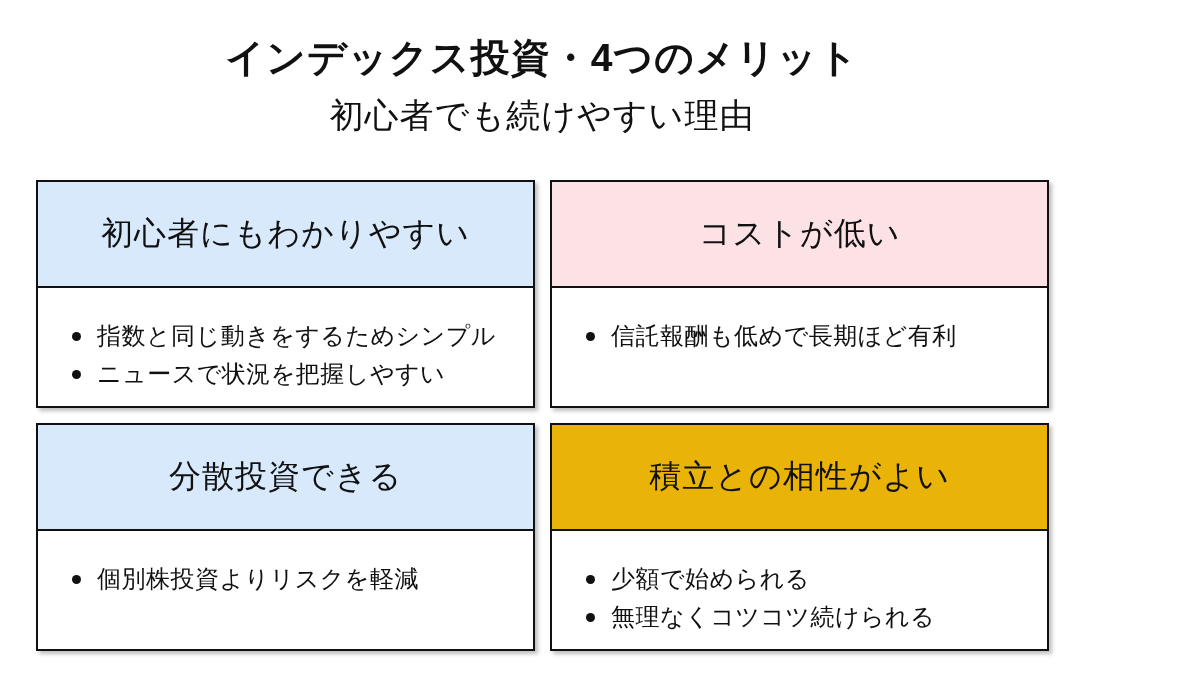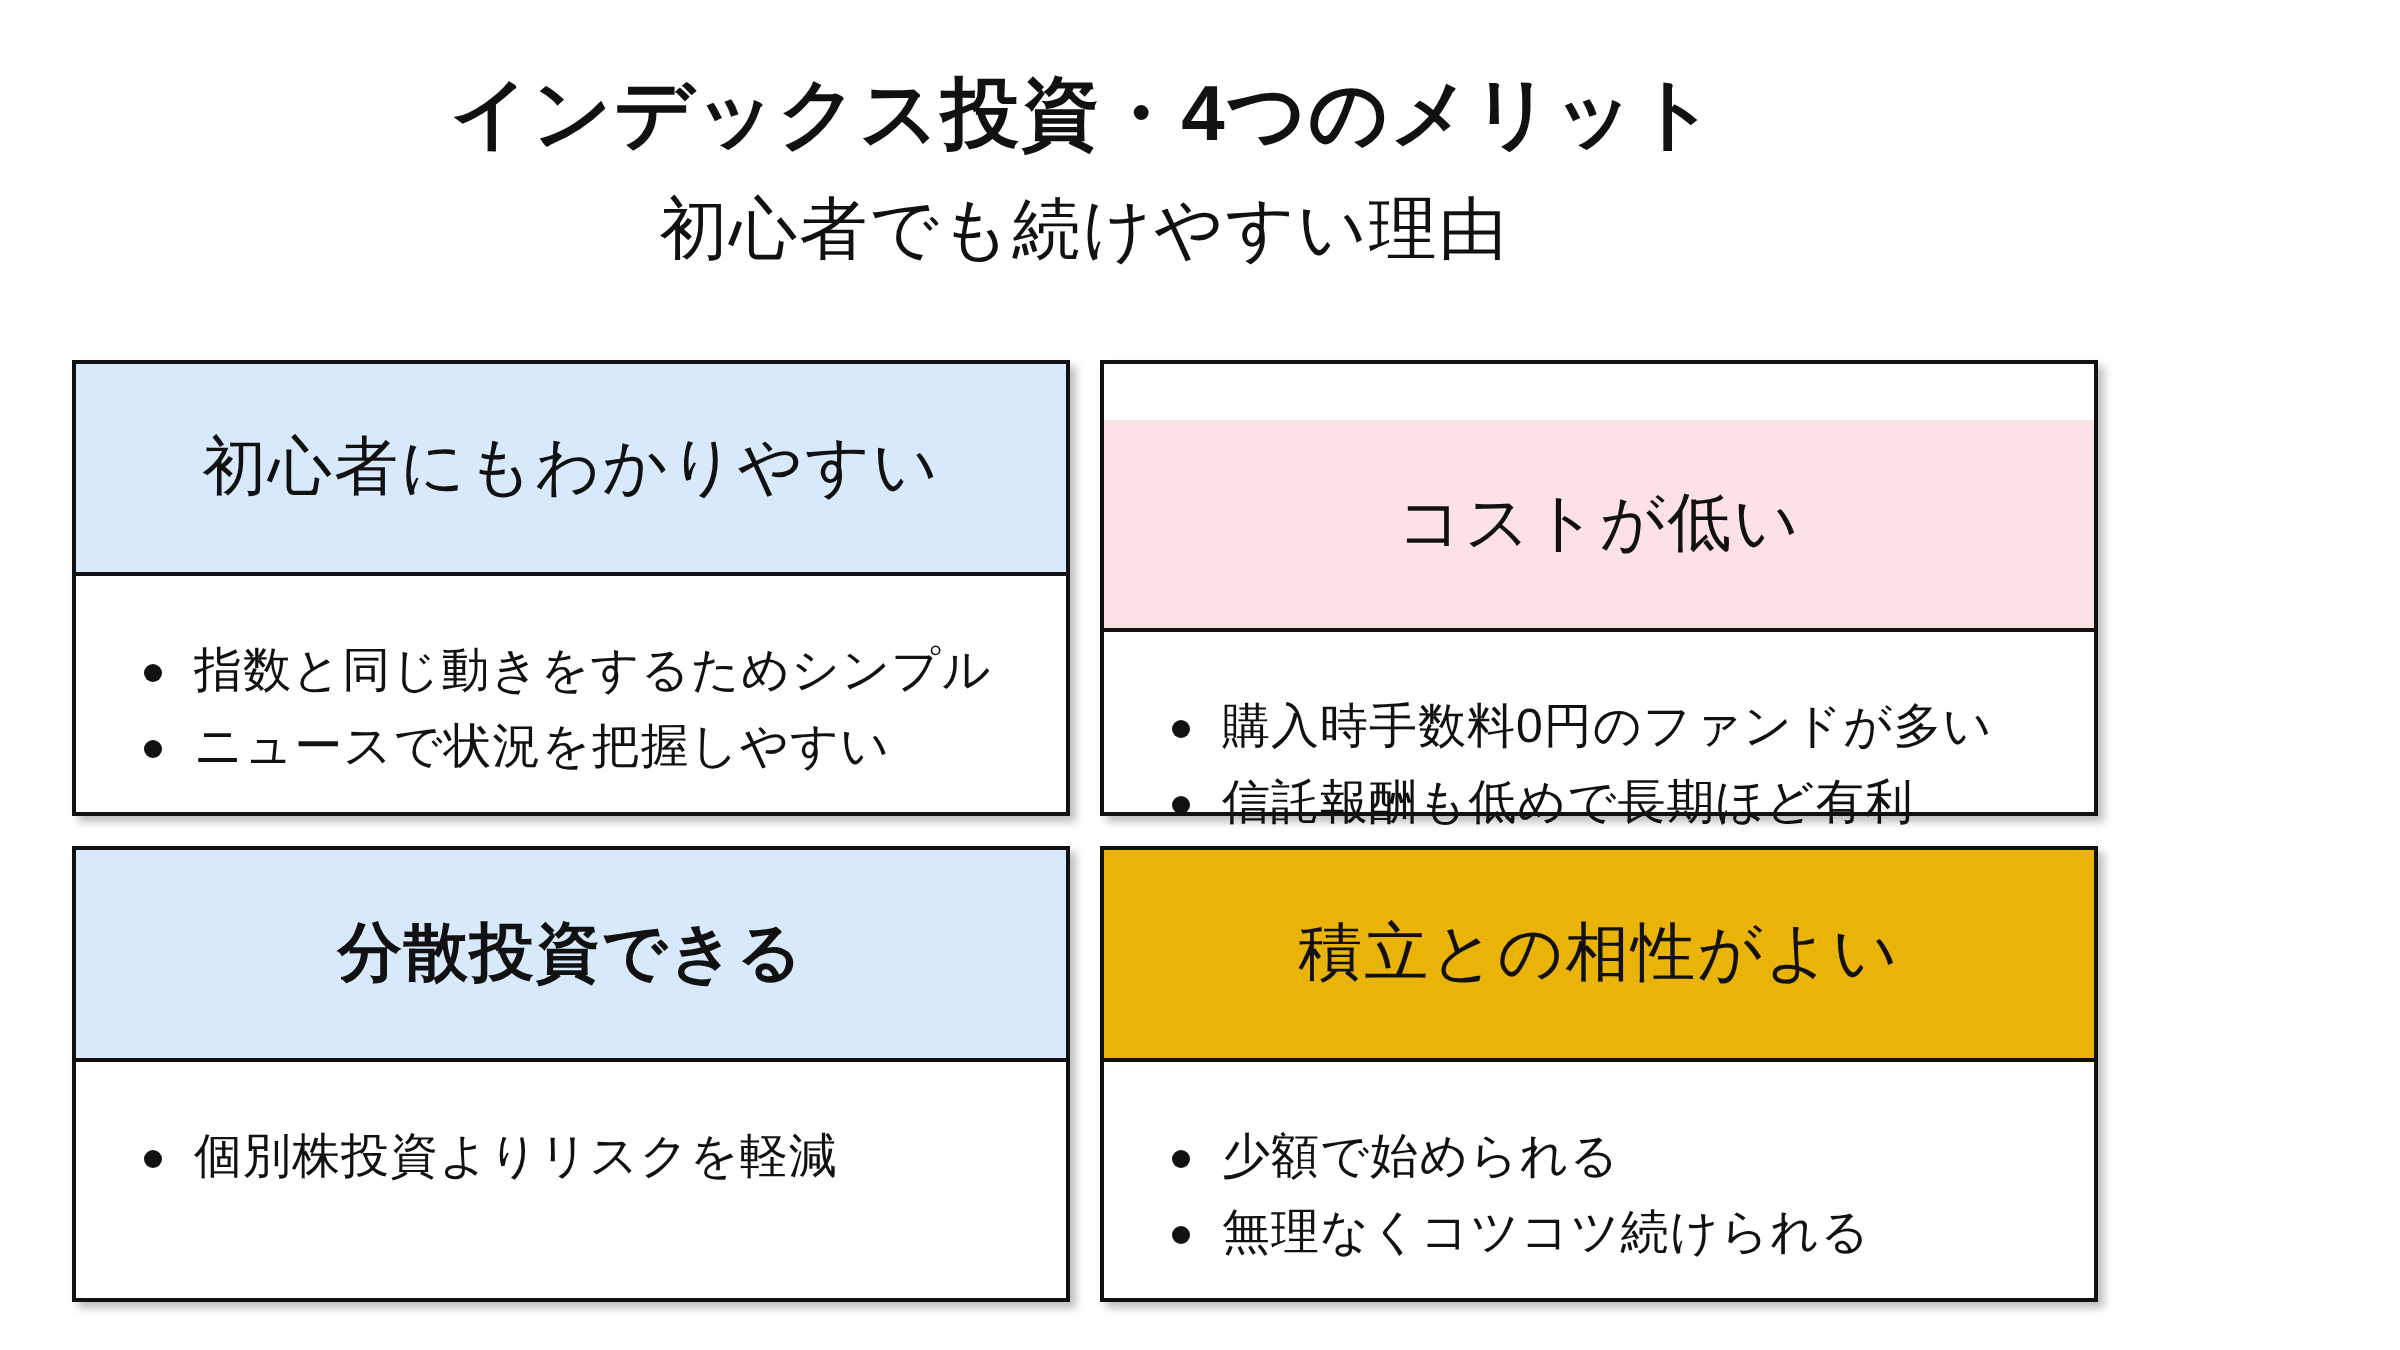--- a/index.html
+++ b/index.html
@@ -97,31 +97,30 @@
       <div class="card-header" style="background: rgb(215, 233, 251);">初心者にもわかりやすい</div>
       <div class="card-body">
         <ul class="bullet-list">
           <li>指数と同じ動きをするためシンプル</li>
           <li>ニュースで状況を把握しやすい</li>
         </ul>
       </div>
     </div>
 
     <div class="card">
-      <div class="card-header" style="background: rgb(253, 226, 229); margin-top: 28px;">コストが低い</div>
+      <div class="card-header" style="background: rgb(253, 226, 229);">コストが低い</div>
       <div class="card-body">
         <ul class="bullet-list">
-          <li>購入時手数料0円のファンドが多い</li>
           <li>信託報酬も低めで長期ほど有利</li>
         </ul>
       </div>
     </div>
 
     <div class="card">
-      <div class="card-header" style="background: rgb(215, 233, 251); font-weight: bold;">分散投資できる</div>
+      <div class="card-header" style="background: rgb(215, 233, 251);">分散投資できる</div>
       <div class="card-body">
         <ul class="bullet-list">
           <li>個別株投資よりリスクを軽減</li>
         </ul>
       </div>
     </div>
 
     <div class="card">
       <div class="card-header" style="background: #eab308;">積立との相性がよい</div>
       <div class="card-body">

